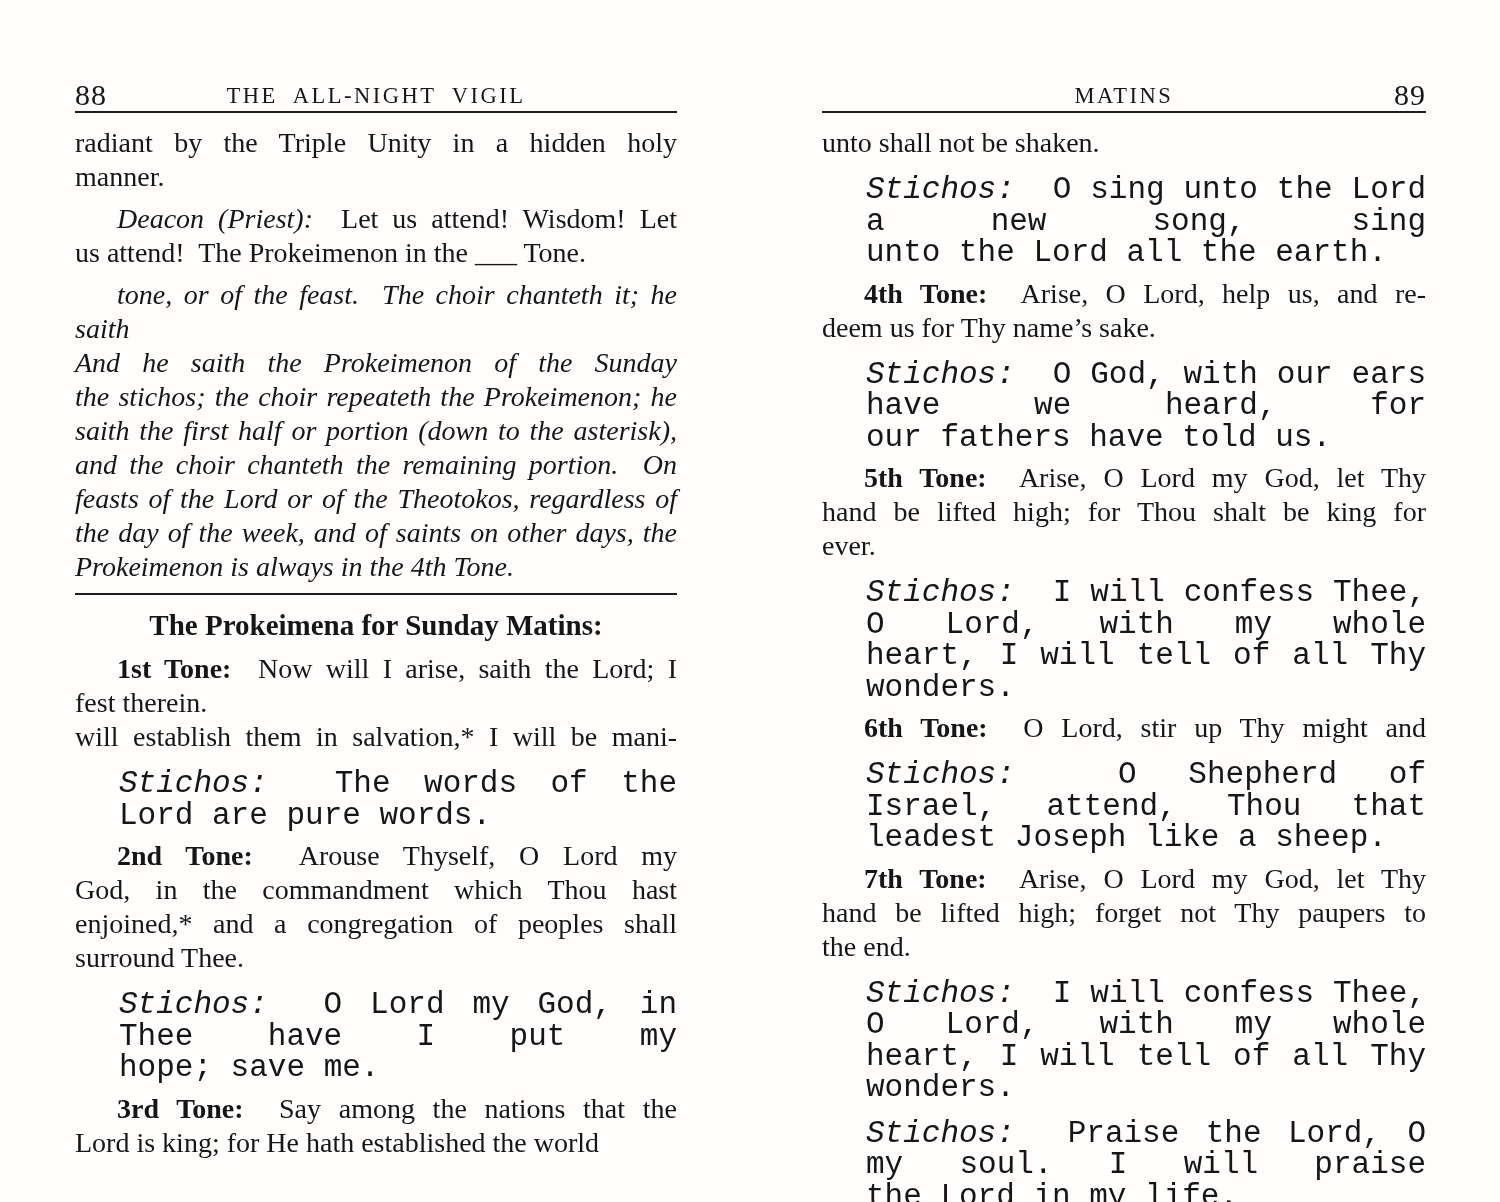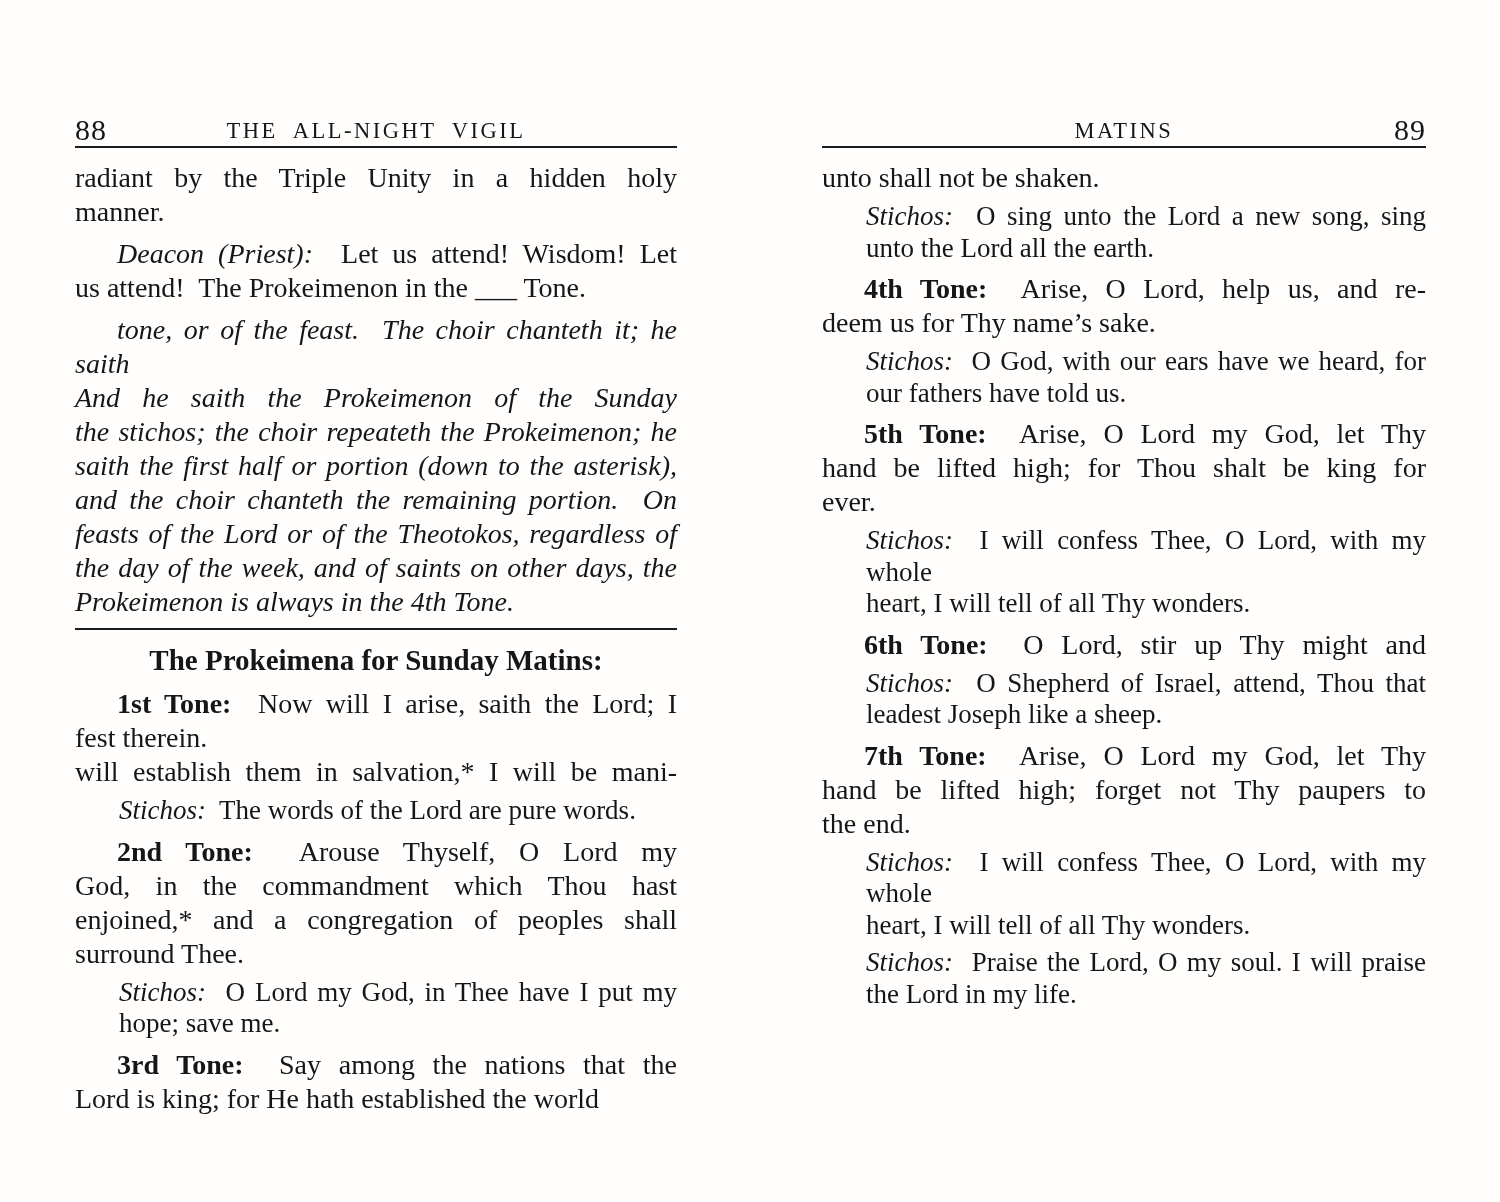--- a/index.html
+++ b/index.html
@@ -9,21 +9,21 @@
     height: 1202px;
     background: #fffefd;
     overflow: hidden;
     font-family: "Liberation Serif", "DejaVu Serif", serif;
     color: #161616;
   }
   .page { position: absolute; top: 84px; }
   .page.left  { left: 75px;  width: 602px; }
   .page.right { left: 822px; width: 604px; }
 
-  .pagehead { position: relative; height: 27px; margin-top: 35px; }
+  .pagehead { position: relative; height: 27px; }
   .pagenum {
     position: absolute; top: -4px;
     font-size: 30px; line-height: 30px;
     letter-spacing: 1px;
   }
   .pagenum.pn-left  { left: 0; }
   .pagenum.pn-right { right: 0; text-align: right; }
   .runhead {
     position: absolute; left: 0; right: 0; top: 0;
     text-align: center;
@@ -34,22 +34,23 @@
 
   .pagebody { padding-top: 13px; }
 
   .para { font-size: 28px; line-height: 34px; margin: 0; margin-top: 8px; }
   .para.first { margin-top: 0; }
   .para.rubric { font-style: italic; }
   .para.indent .line:first-child { text-indent: 42px; }
 
   .stichos {
     margin-left: 44px;
-    font-size: 27px; line-height: 31.5px;
-    margin-top: 6px;
+    font-size: 31px; line-height: 31.5px;
+    margin-top: 14px;
+    font-family: Liberation Mono, monospace;
   }
 
   .line {
     text-align: justify;
     text-align-last: justify;
     hyphens: none;
   }
   .line.last { text-align-last: left; }
 
   .heading {

